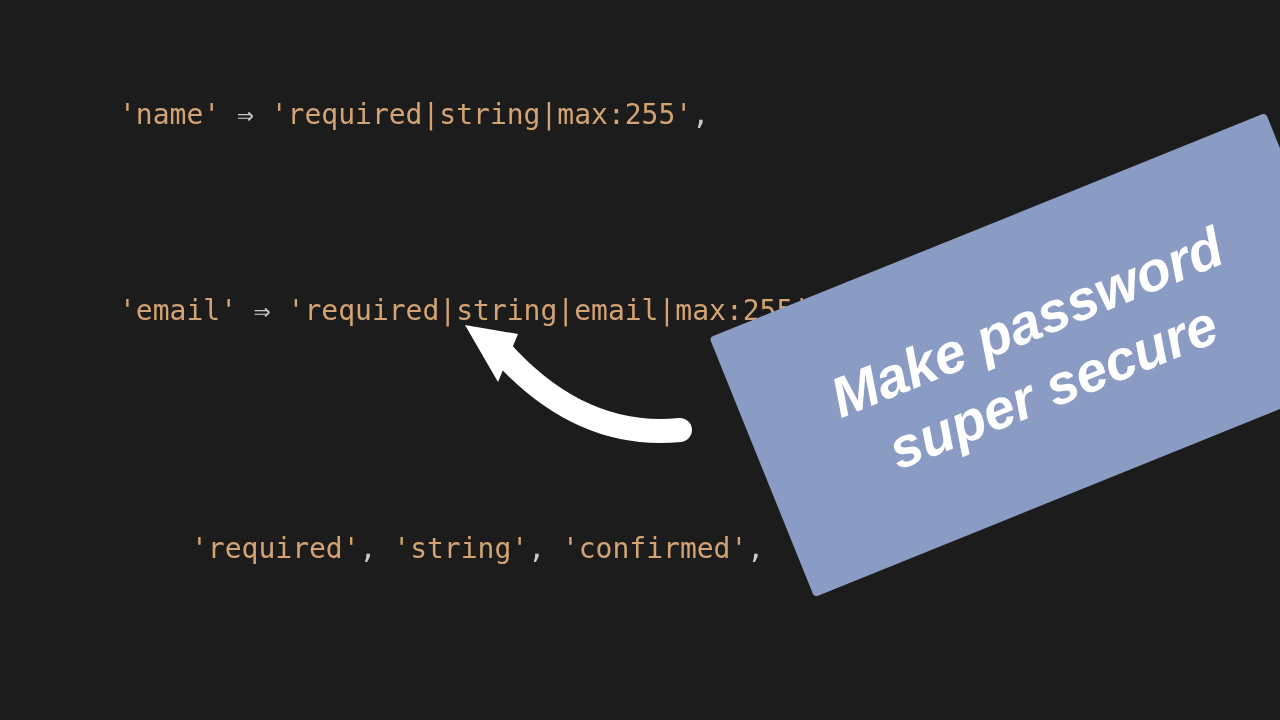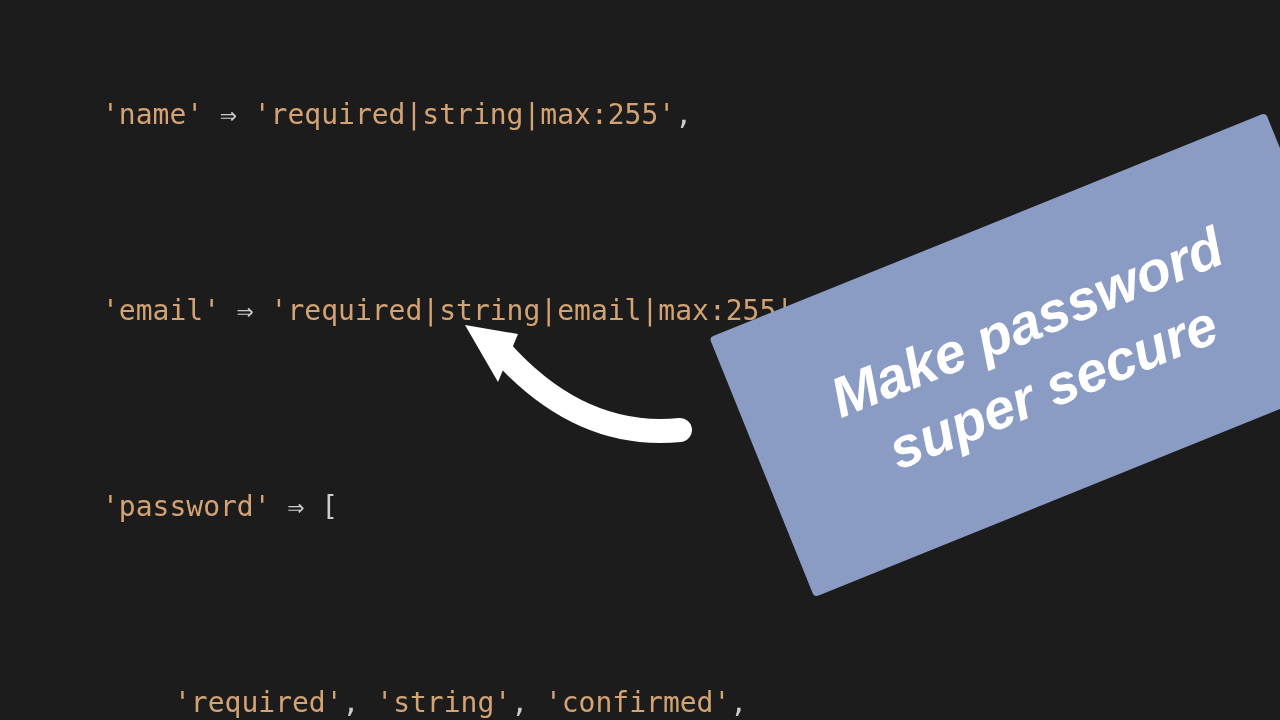--- a/index.html
+++ b/index.html
@@ -10,21 +10,21 @@
       font-family: 'Menlo', 'Monaco', 'Consolas', monospace;
       font-size: 28px;
       line-height: 1.5;
       color: #d4d4d4;
       position: relative;
       overflow: hidden;
       padding-top: 10px;
       padding-left: 102px;
     }
     .code { white-space: pre; }
-    .line { display: block; margin-bottom: 28px; }
+    .line { display: block; margin-bottom: 28px; margin-left: 17px; }
     .str { color: #d4a373; }
     .punc { color: #cccccc; }
     .arrow-op { color: #cccccc; letter-spacing: 0; }
     .indent1 { padding-left: 0px; }
     .indent2 { padding-left: 72px; }
 
     .callout {
       position: absolute;
       right: -60px;
       top: 215px;
@@ -58,21 +58,20 @@
     }
   </style>
 </head>
 <body>
 
 <div class="code">
   <span class="line indent1"><span class="str">'name'</span><span class="arrow-op"> ⇒ </span><span class="str">'required|string|max:255'</span><span class="punc">,</span></span>
 
   <span class="line indent1"><span class="str">'email'</span><span class="arrow-op"> ⇒ </span><span class="str">'required|string|email|max:255|unique:users'</span><span class="punc">,</span></span>
 
-  <span class="line indent1"><span class="str">'password'</span><span class="arrow-op"> ⇒ </span><span class="punc">[</span></span>
 
   <span class="line indent2"><span class="str">'required'</span><span class="punc">, </span><span class="str">'string'</span><span class="punc">, </span><span class="str">'confirmed'</span><span class="punc">,</span></span>
 
   
 
   
 
   
 
   

